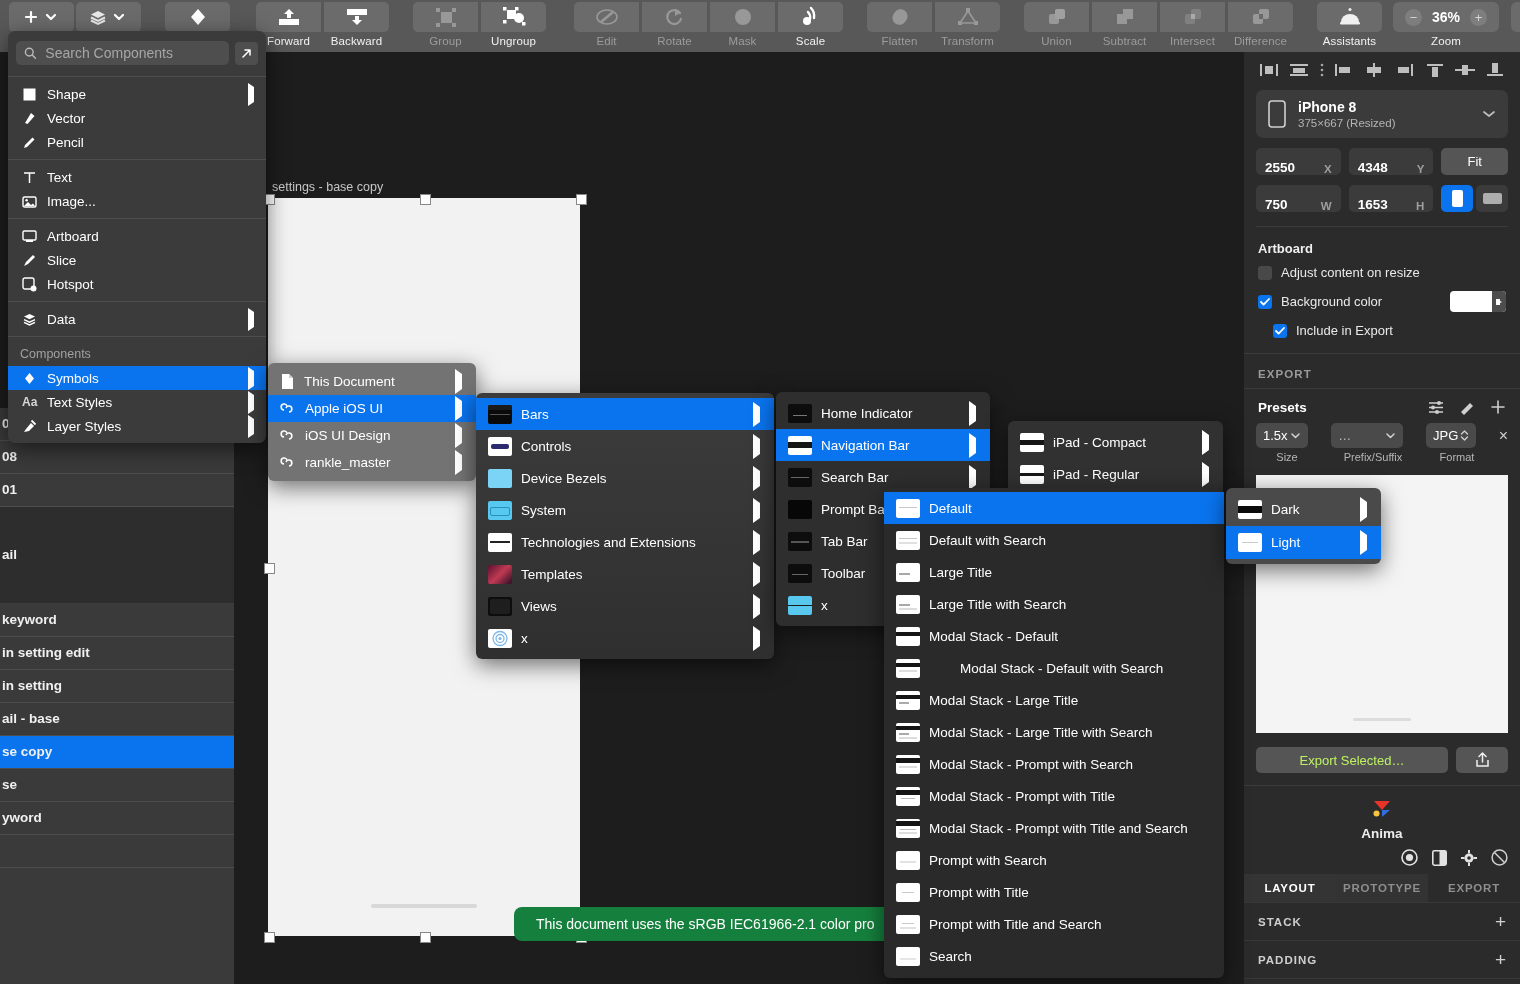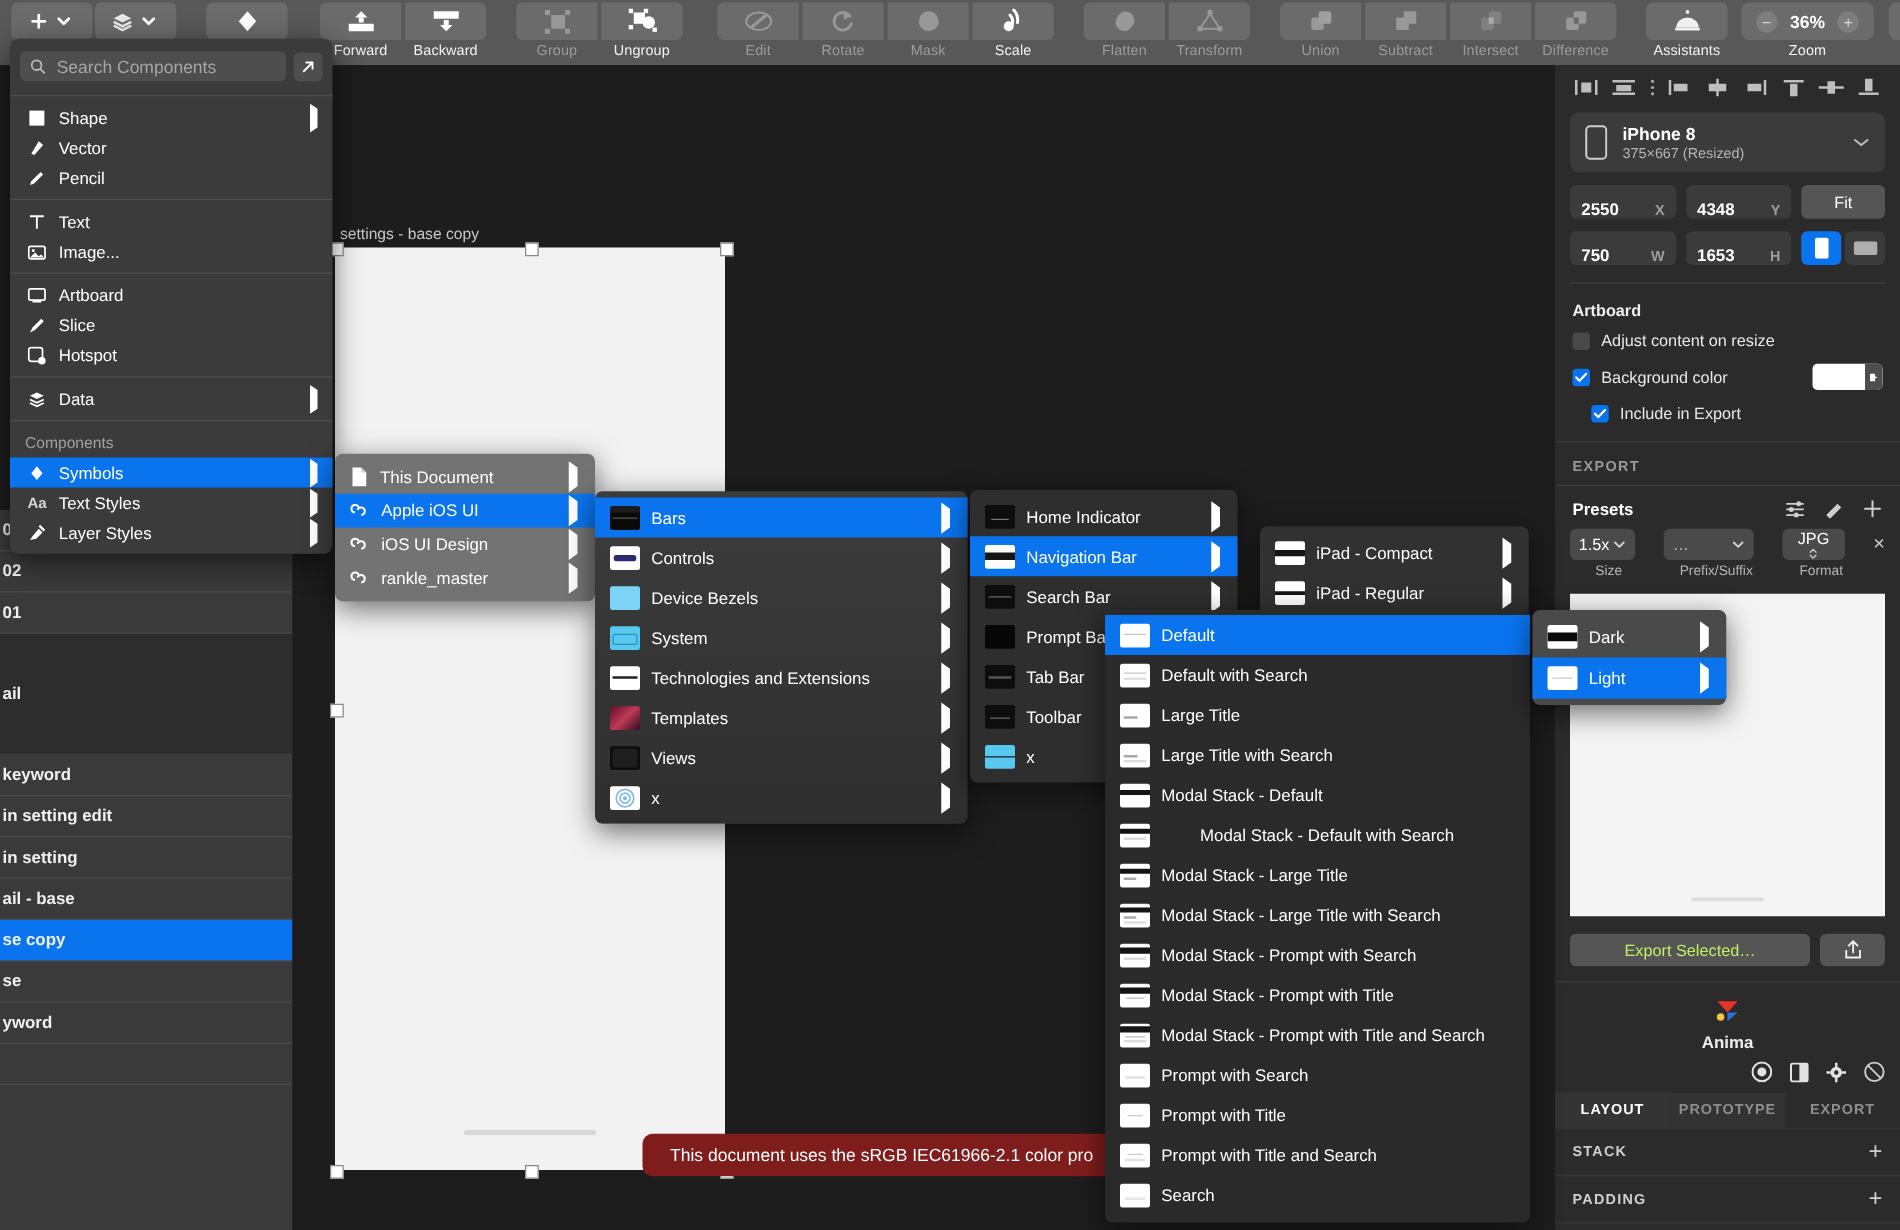--- a/index.html
+++ b/index.html
@@ -83,21 +83,21 @@
     position:absolute;left:34px;top:146px;width:312px;height:738px;
     background:#f2f2f2;
   }
   #artboard .hline{
     position:absolute;left:50%;transform:translateX(-50%);
     bottom:28px;width:106px;height:4px;background:#d8d8d8;border-radius:2px;
   }
   .handle{position:absolute;width:9px;height:9px;background:#fff;border:1px solid #888;}
   #status-toast{
     position:absolute;left:280px;top:855px;height:34px;
-    background:#7f1d1d;border-radius:8px;
+    background:#15803d;border-radius:8px;
     display:flex;align-items:center;padding:0 22px;
     font-size:14px;color:#fff;white-space:nowrap;overflow:hidden;
     max-width:398px;
   }
 
   
   #inspector{
     position:absolute;right:0;top:52px;width:276px;height:932px;
     background:#2b2b2b;
   }
@@ -460,21 +460,21 @@
 
 </div>
 
 <div id="left-strip"></div>
 
 <div id="layer-list">
   <div class="layer-row">
       <span>02 copy</span>
     </div>
   <div class="layer-row">
-      <span>02</span>
+      <span>08</span>
     </div>
   <div class="layer-row">
       <span>01</span>
     </div>
   <div class="layer-row group tall">
       <span>ail</span>
     </div>
   <div class="layer-row">
       <span>keyword</span>
     </div>
@@ -698,21 +698,21 @@
       <svg width="11" height="8" viewBox="0 0 11 8">
           <path d="M2 2 l3.5 3.5 L9 2" stroke="#d2d2d2" stroke-width="1.5" fill="none" stroke-linecap="round" stroke-linejoin="round"></path>
         </svg>
     </div>
     <div class="sel-box" style="width:94px;">
       <span style="color:#bbb;">…</span>
       <svg width="11" height="8" viewBox="0 0 11 8">
           <path d="M2 2 l3.5 3.5 L9 2" stroke="#d2d2d2" stroke-width="1.5" fill="none" stroke-linecap="round" stroke-linejoin="round"></path>
         </svg>
     </div>
-    <div class="sel-box" style="width:58px;flex-direction:column;">
+    <div class="sel-box" style="width:58px;">
       <span>JPG</span>
       <svg width="9" height="13" viewBox="0 0 9 13">
           <path d="M1.5 5 L4.5 2 L7.5 5" stroke="#d2d2d2" stroke-width="1.3" fill="none" stroke-linecap="round" stroke-linejoin="round"></path>
           <path d="M1.5 8 L4.5 11 L7.5 8" stroke="#d2d2d2" stroke-width="1.3" fill="none" stroke-linecap="round" stroke-linejoin="round"></path>
         </svg>
     </div>
     <span style="color:#cfcfcf;font-size:16px;">×</span>
   </div>
 
   <div class="cap-row">

